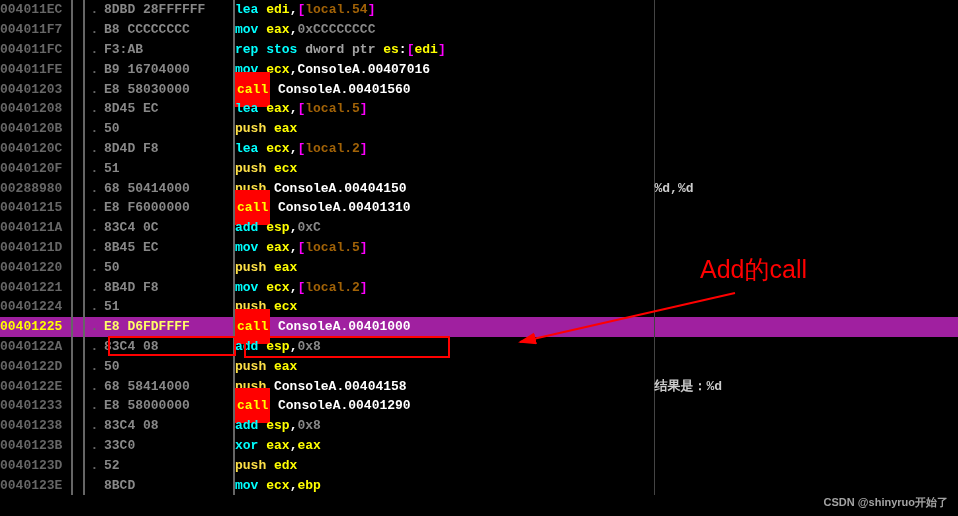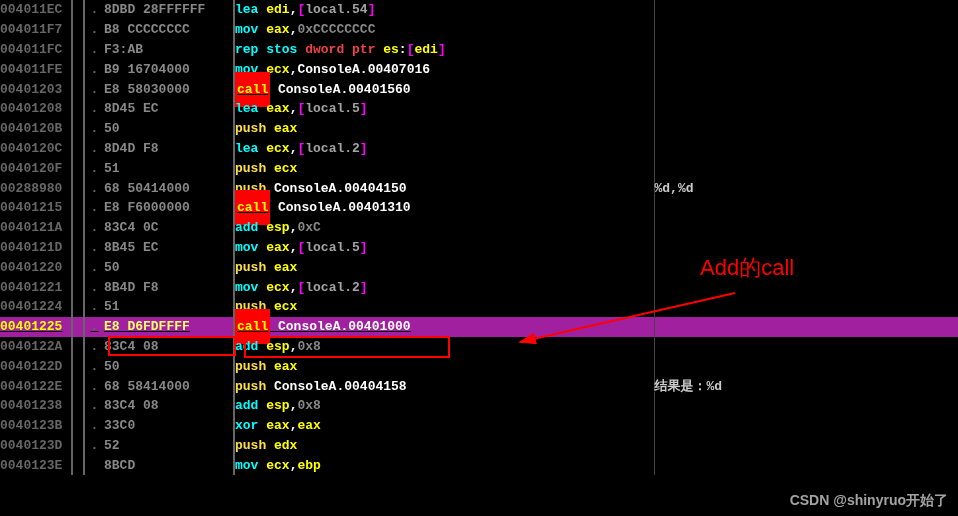--- a/index.html
+++ b/index.html
@@ -9,73 +9,72 @@
       background: #000;
       font-family: 'Courier New', monospace;
       font-size: 13px;
       font-weight: bold;
       overflow: hidden;
       position: relative;
     }
     .disasm-table {
       width: 100%;
       border-collapse: collapse;
-      text-decoration: underline;
     }
     .disasm-table td {
       padding: 0;
       height: 19.8px;
       vertical-align: middle;
       white-space: pre;
     }
     .col-addr { width: 72px; color: #666; border-right: 2px solid #666; padding-left: 4px; }
     .col-sep { width: 12px; border-right: 2px solid #666; }
     .col-dot { width: 20px; color: #666; text-align: center; }
     .col-bytes { width: 130px; color: #888; border-right: 2px solid #666; padding-left: 2px; }
     .col-disasm { width: 420px; padding-left: 4px; border-right: 1px solid #444; }
     .col-comment { color: #ccc; padding-left: 8px; }
     
     .addr-yellow { color: #ffff00; }
     .mnemonic { color: #00ffff; }
     .reg { color: #ffff00; margin-top: 25px; }
-    .mem { color: #a3a3a3; }
+    .mem { color: #a16207; }
     .imm { color: #888; }
     .sym { color: #fff; }
     .punct { color: #ff00ff; }
-    .kw { color: #ef4444; }
+    .kw { color: #a3a3a3; }
     .call-red { background: #ff0000; color: #ffff00; padding: 10px 2px; }
     .push-blue { color: #fde047; }
     
     .row-highlight { background: #a020a0; margin-left: 12px; }
     .row-highlight .col-addr { color: #ffff00; }
     .row-highlight .col-bytes { color: #ffff66; }
     
     .redbox1 {
       position: absolute;
       border: 2px solid #ff0000;
       pointer-events: none;
     }
     .annotation {
       position: absolute;
       color: #ff0000;
-      font-size: 22px;
+      font-size: 25px;
       font-family: sans-serif;
       font-weight: normal;
     }
     .arrow {
       position: absolute;
       pointer-events: none;
     }
     .watermark {
       position: absolute;
       bottom: 6px;
       right: 10px;
       color: #ccc;
       font-family: sans-serif;
-      font-size: 14px;
+      font-size: 11px;
       opacity: 0.8;
     }
   </style>
 </head>
 <body>
 
 <table class="disasm-table">
   <tbody id="rows">
       <tr>
         <td class="col-addr">004011EC</td>
@@ -229,20 +228,28 @@
         <td class="col-disasm"><span class="push-blue">push </span><span class="reg">eax</span></td>
         <td class="col-comment"></td>
       </tr>
       <tr>
         <td class="col-addr">0040122E</td>
         <td class="col-sep"></td>
         <td class="col-dot">.</td>
         <td class="col-bytes">68 58414000</td>
         <td class="col-disasm"><span class="push-blue">push </span><span class="sym">ConsoleA.00404158</span></td>
         <td class="col-comment">结果是：%d</td>
+      </tr>
+      <tr>
+        <td class="col-addr">00401233</td>
+        <td class="col-sep"></td>
+        <td class="col-dot">.</td>
+        <td class="col-bytes">E8 58000000</td>
+        <td class="col-disasm"><span class="call-red">call</span><span class="sym"> ConsoleA.00401290</span></td>
+        <td class="col-comment"></td>
       </tr>
       <tr>
         <td class="col-addr">00401238</td>
         <td class="col-sep"></td>
         <td class="col-dot">.</td>
         <td class="col-bytes">83C4 08</td>
         <td class="col-disasm"><span class="mnemonic">add </span><span class="reg">esp</span><span class="sym">,</span><span class="imm">0x8</span></td>
         <td class="col-comment"></td>
       </tr>
       <tr>

